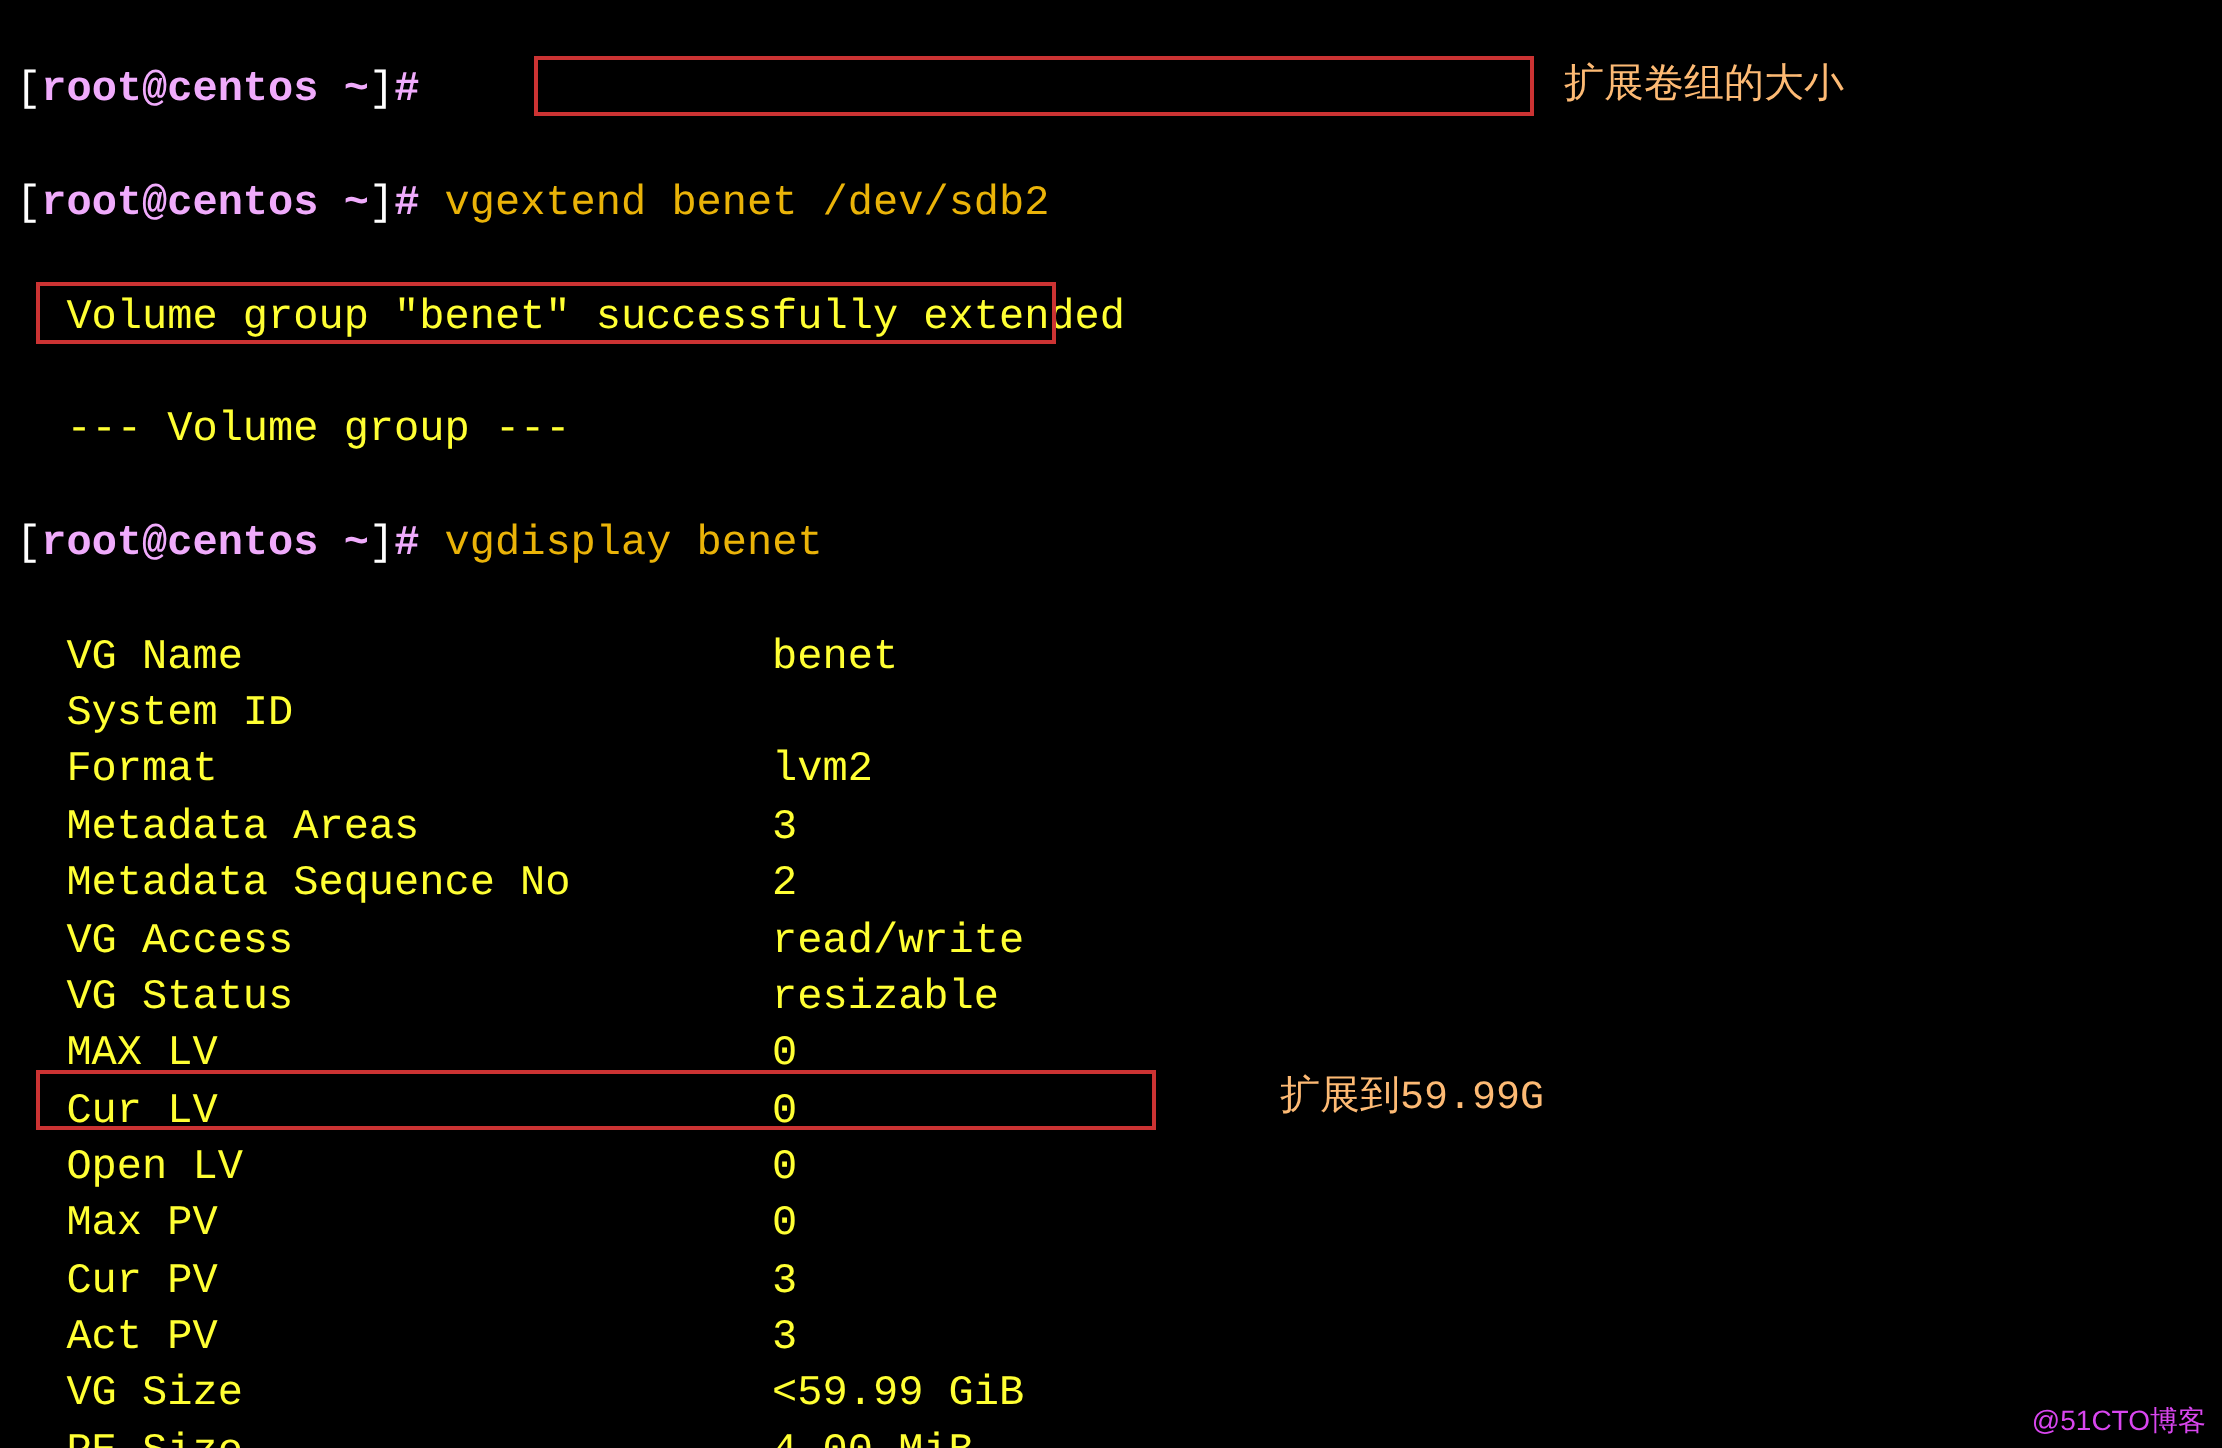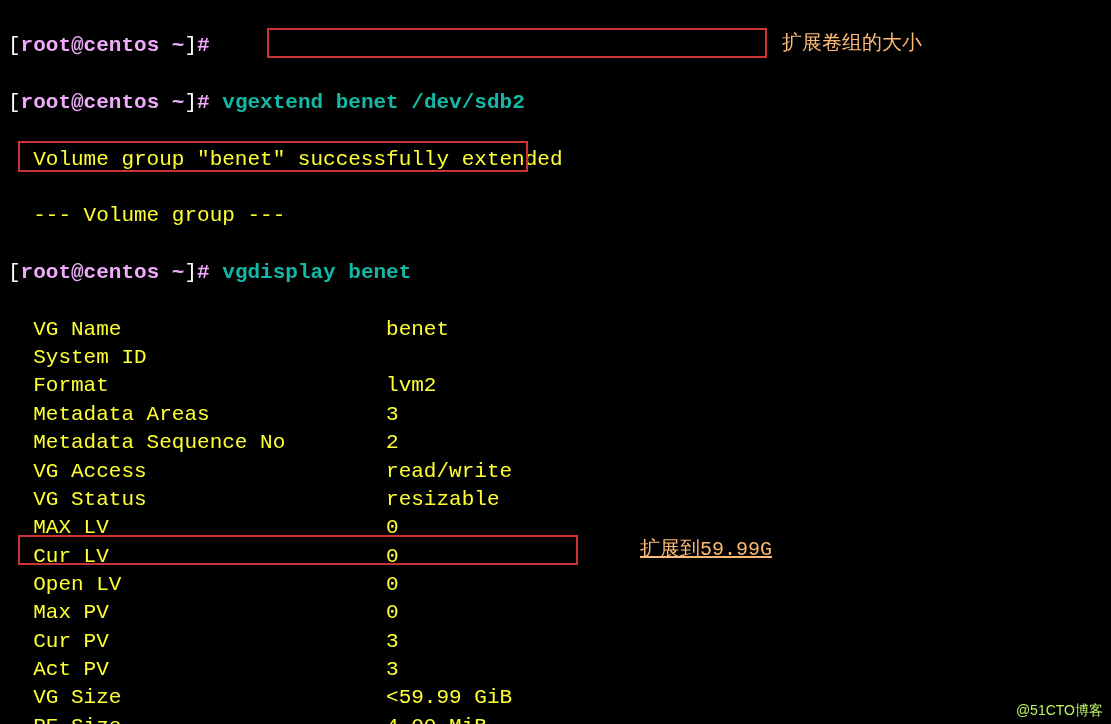--- a/index.html
+++ b/index.html
@@ -14,40 +14,40 @@
     height: 724px;
     overflow: hidden;
     position: relative;
   }
   .terminal {
     padding: 4px 8px;
     white-space: pre;
   }
   .bracket { color: #fff; }
   .prompt { color: #f0abfc; font-weight: bold; }
-  .cmd { color: #14b8a6; font-weight: bold; }
+  .cmd { color: #eab308; }
   .out { color: #ffff33; }
   .line { display: block; }
   .box-red {
     position: absolute;
     border: 2px solid #cc3333;
     pointer-events: none;
     box-sizing: border-box;
   }
   .annot {
     position: absolute;
     color: #fdba74;
     font-family: "SimSun", "Courier New", monospace;
     font-size: 20px;
   }
   .watermark {
     position: absolute;
     right: 8px;
     bottom: 4px;
-    color: #bef264;
+    color: #d946ef;
     font-size: 14px;
     font-family: sans-serif;
     margin-top: 24px;
   }
 </style>
 </head>
 <body>
 
 <div class="terminal">
 <span class="line"><span class="bracket">[</span><span class="prompt">root@centos</span><span class="bracket"> </span><span class="prompt">~</span><span class="bracket">]</span><span class="prompt">#</span></span>
@@ -56,15 +56,15 @@
 <span class="line out">  --- Volume group ---</span>
 <span class="line"><span class="bracket">[</span><span class="prompt">root@centos</span><span class="bracket"> </span><span class="prompt">~</span><span class="bracket">]</span><span class="prompt">#</span><span class="cmd"> </span><span class="cmd">vgdisplay benet</span></span>
 <div id="fields-container"><span class="line out">  VG Name                     benet</span><span class="line out">  System ID                   </span><span class="line out">  Format                      lvm2</span><span class="line out">  Metadata Areas              3</span><span class="line out">  Metadata Sequence No        2</span><span class="line out">  VG Access                   read/write</span><span class="line out">  VG Status                   resizable</span><span class="line out">  MAX LV                      0</span><span class="line out">  Cur LV                      0</span><span class="line out">  Open LV                     0</span><span class="line out">  Max PV                      0</span><span class="line out">  Cur PV                      3</span><span class="line out">  Act PV                      3</span><span class="line out">  VG Size                     &lt;59.99 GiB</span><span class="line out">  PE Size                     4.00 MiB</span></div>
 </div>
 
 <div class="box-red" style="left:267px; top:28px; width:500px; height:30px;"></div>
 <div class="box-red" style="left:18px; top:141px; width:510px; height:31px;"></div>
 <div class="box-red" style="left:18px; top:535px; width:560px; height:30px;"></div>
 
 <div class="annot" style="left:782px; top:30px;">扩展卷组的大小</div>
-<div class="annot" style="left:640px; top:536px;text-decoration:underline;">扩展到59.99G</div>
+<div class="annot" style="left:640px; top:536px;">扩展到59.99G</div>
 
 <div class="watermark">@51CTO博客</div>
 
 </body></html>

